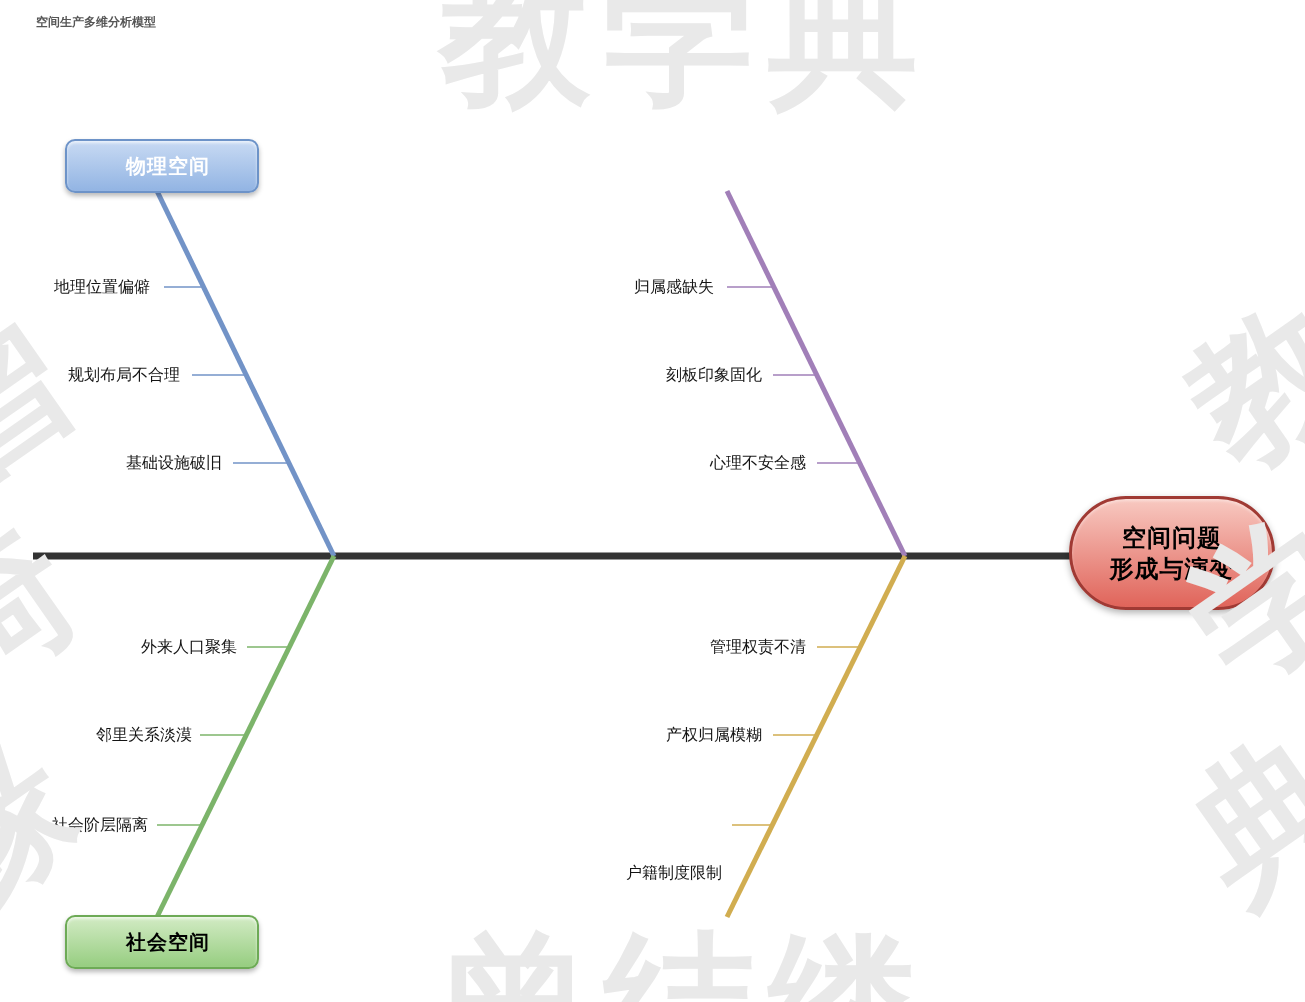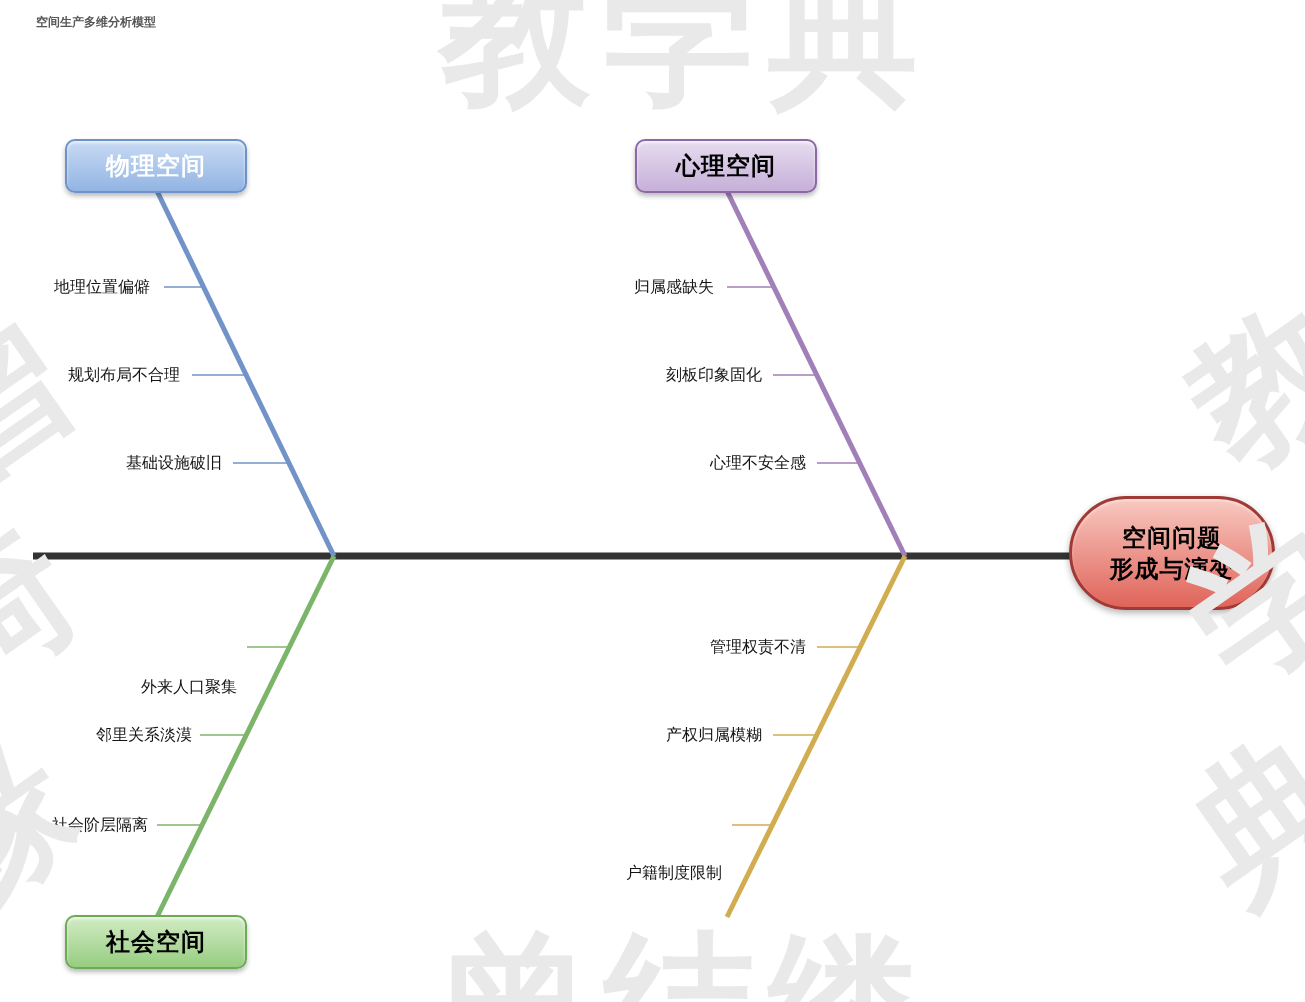--- a/index.html
+++ b/index.html
@@ -6,22 +6,23 @@
   .canvas{
     position:relative;width:1305px;height:1002px;background:#ffffff;overflow:hidden;
     font-family:"Liberation Sans","DejaVu Sans",sans-serif;
   }
   svg.lines{position:absolute;left:0;top:0;z-index:1;}
   .hdr-title{position:absolute;left:36px;top:14px;font-size:12px;font-weight:bold;color:#565656;z-index:6;white-space:nowrap;}
   .hdr-sub{position:absolute;left:36px;top:47px;font-size:17px;color:#7b7b7b;z-index:6;white-space:nowrap;}
   .cat-box{
     position:absolute;width:178px;height:50px;border:2px solid #888;border-radius:10px;
     display:flex;align-items:center;justify-content:center;
-    font-size:24px;font-weight:bold;z-index:3;letter-spacing:1px;
+    font-size:20px;font-weight:bold;z-index:3;letter-spacing:1px;
     box-shadow:0 3px 5px rgba(0,0,0,.28), inset 0 2px 3px rgba(255,255,255,.65);
+    padding-left:12px;
   }
   .cause{
     position:absolute;height:24px;line-height:24px;font-size:16px;color:#141414;
     z-index:2;white-space:nowrap;
   }
   .head-node{
     position:absolute;left:1069px;top:496px;width:200px;height:108px;
     border:3px solid #a03a34;border-radius:57px;
     display:flex;flex-direction:column;align-items:center;justify-content:center;
     font-size:24px;font-weight:bold;color:#000;line-height:1.3;z-index:3;letter-spacing:1px;
@@ -62,36 +63,33 @@
     <line x1="817" y1="647" x2="860" y2="647" stroke-width="1.6" stroke="#d1ad50"></line>
     <line x1="773" y1="735" x2="816" y2="735" stroke-width="1.6" stroke="#d1ad50"></line>
     <line x1="732" y1="825" x2="771" y2="825" stroke-width="1.6" stroke="#d1ad50"></line>
   </svg>
 
   <div class="hdr-title">空间生产多维分析模型</div>
 
   <div class="cat-box" style="left: 65px; top: 139px; background: linear-gradient(rgb(200, 218, 243), rgb(146, 180, 227)); border-color: rgb(109, 147, 200); color: rgb(255, 255, 255);">
     <span>物理空间</span>
   </div>
-  <div class="cat-box" style="left: 635px; top: 139px; background: linear-gradient(rgb(230, 220, 239), rgb(198, 175, 217)); border-color: rgb(141, 104, 167); color: rgb(0, 0, 0);">
-    <span>心理空间</span>
-  </div>
   <div class="cat-box" style="left: 65px; top: 915px; background: linear-gradient(rgb(210, 235, 196), rgb(150, 205, 128)); border-color: rgb(109, 170, 86); color: rgb(0, 0, 0);">
     <span>社会空间</span>
   </div>
 
   <div class="cause" style="right:1155px;top:275px;">地理位置偏僻</div>
   <div class="cause" style="right:1125px;top:363px;">规划布局不合理</div>
   <div class="cause" style="right:1083px;top:451px;">基础设施破旧</div>
 
   <div class="cause" style="right:591px;top:275px;margin-left:29px;">归属感缺失</div>
   <div class="cause" style="right:543px;top:363px;">刻板印象固化</div>
   <div class="cause" style="right:499px;top:451px;">心理不安全感</div>
 
-  <div class="cause" style="right:1068px;top:635px;margin-top:40px;">外来人口聚集</div>
+  <div class="cause" style="right:1068px;top:635px;">外来人口聚集</div>
   <div class="cause" style="right:1113px;top:723px;">邻里关系淡漠</div>
   <div class="cause" style="right:1157px;top:813px;">社会阶层隔离</div>
 
   <div class="cause" style="right:499px;top:635px;">管理权责不清</div>
   <div class="cause" style="right:543px;top:723px;">产权归属模糊</div>
   <div class="cause" style="right:583px;top:813px;margin-top:48px;">户籍制度限制</div>
 
   <div class="head-node" style="background: linear-gradient(rgb(248, 201, 193), rgb(224, 100, 90)); border-color: rgb(160, 58, 52); color: rgb(0, 0, 0);">
     <div>空间问题</div>
     <div>形成与演变</div>

